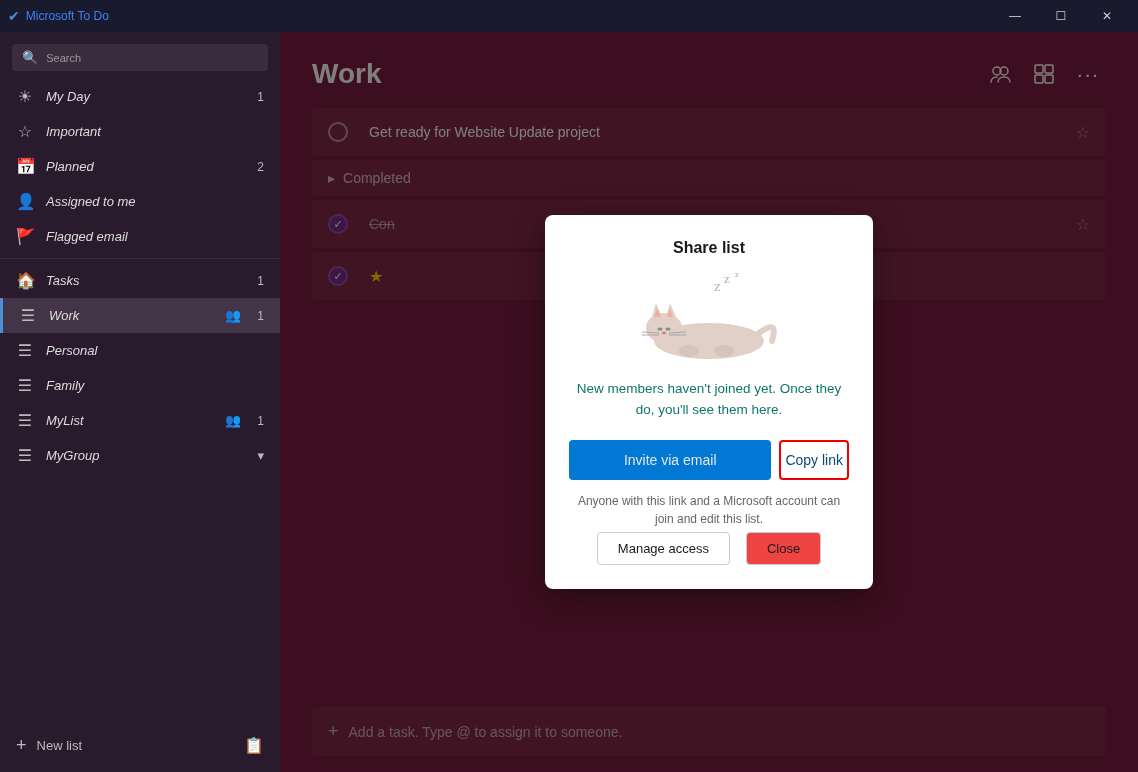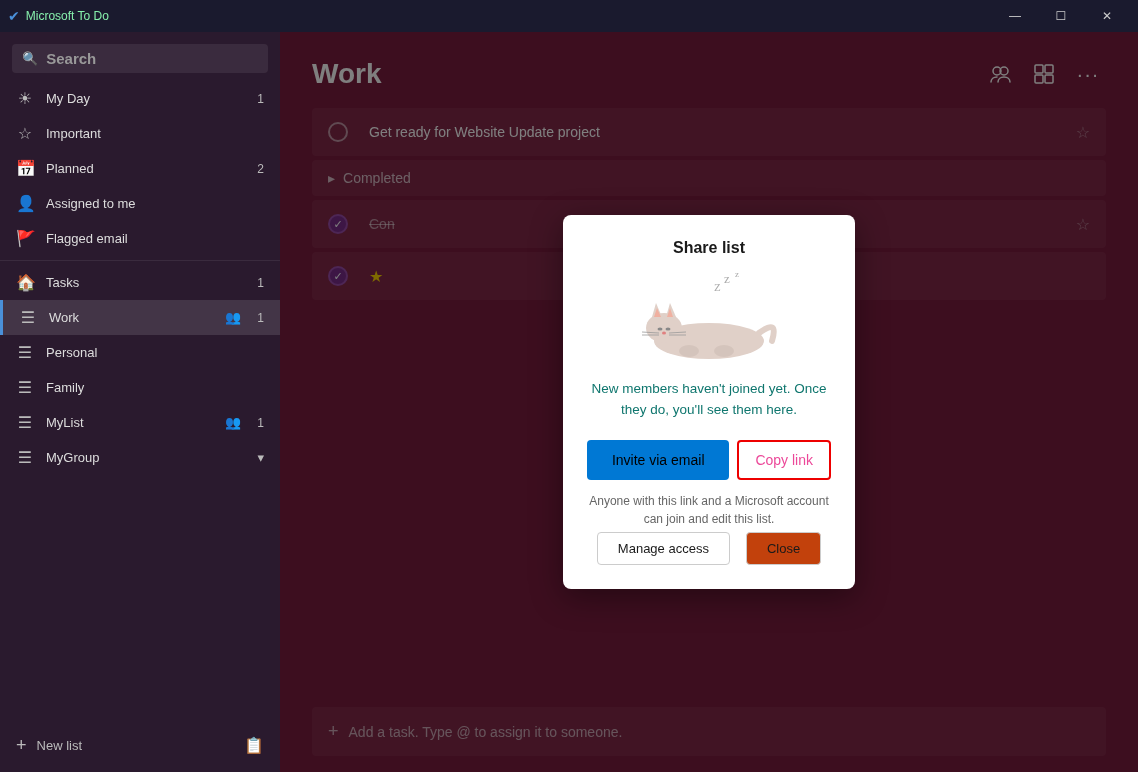--- a/index.html
+++ b/index.html
@@ -10,21 +10,21 @@
       height: 32px;
       background: #1a1a2e;
       display: flex;
       align-items: center;
       justify-content: space-between;
       padding: 0 8px;
       -webkit-app-region: drag;
     }
     .titlebar-left { display: flex; align-items: center; gap: 6px; }
     .titlebar-logo { color: #4a90d9; font-size: 14px; }
-    .titlebar-title { color: #86efac; font-size: 12px; }
+    .titlebar-title { color: #3b82f6; font-size: 12px; }
     .titlebar-controls { display: flex; gap: 0; }
     .titlebar-btn {
       width: 46px; height: 32px;
       background: transparent; border: none; color: #ccc;
       font-size: 12px; cursor: pointer; display: flex; align-items: center; justify-content: center;
     }
 
     
     .app { display: flex; height: calc(772px - 32px); }
 
@@ -41,38 +41,38 @@
       margin: 4px 12px 8px;
       background: rgba(255,255,255,0.08);
       border-radius: 4px;
       display: flex;
       align-items: center;
       padding: 6px 10px;
       gap: 8px;
     }
     .search-bar input {
       background: transparent; border: none; outline: none;
-      color: #fde047; font-size: 15px; flex: 1; font-weight: bold;
+      color: #fde047; font-size: 11px; flex: 1;
     }
     .search-bar input::placeholder { color: #999; }
     .search-icon { color: #999; font-size: 13px; }
 
     .sidebar-item {
       display: flex;
       align-items: center;
       padding: 8px 16px;
       cursor: pointer;
       color: #ddd;
       font-size: 13px;
       gap: 12px;
       position: relative;
     }
     .sidebar-item.active { background: rgba(255,255,255,0.12); }
     .sidebar-item .item-icon { font-size: 16px; color: #bbb; width: 18px; text-align: center; }
-    .sidebar-item .item-label { flex: 1; }
+    .sidebar-item .item-label { flex: 1; font-style: italic; }
     .sidebar-item .item-badge {
       background: transparent; color: #bbb; font-size: 12px;
     }
     .sidebar-divider { height: 1px; background: rgba(255,255,255,0.08); margin: 4px 0; }
 
     .new-list-btn {
       display: flex; align-items: center; gap: 10px;
       padding: 8px 16px; color: #bbb; font-size: 13px; cursor: pointer;
       margin-top: auto;
     }
@@ -165,21 +165,21 @@
       top: 0; left: 0; right: 0; bottom: 0;
       background: rgba(0,0,0,0.5);
       display: flex;
       align-items: center;
       justify-content: center;
       z-index: 100;
     }
     .modal {
       background: #fff;
       border-radius: 8px;
-      width: 292px;
+      width: 328px;
       padding: 24px;
       box-shadow: 0 8px 32px rgba(0,0,0,0.4);
     }
     .modal-title {
       text-align: center;
       font-size: 16px;
       font-weight: 600;
       color: #1a1a1a;
       margin-bottom: 16px;
     }
@@ -220,35 +220,35 @@
       cursor: pointer;
     }
     .modal-buttons-row {
       display: flex;
       gap: 8px;
       margin-bottom: 12px;
     }
     .btn-invite {
       flex: 1;
       background: #0078d4;
-      color: #000000;
+      color: #e5e5e5;
       border: none;
       border-radius: 4px;
       padding: 10px;
       font-size: 14px;
       cursor: pointer;
       font-weight: 500;
     }
     .btn-copy-link {
       flex: 0 0 auto;
       background: #fff;
-      color: #ec4899;
+      color: #0c4a6e;
       border: 2px solid #e00;
       border-radius: 4px;
-      padding: 10px 16px;
+      padding: 10px 4px;
       font-size: 14px;
       cursor: pointer;
       font-weight: 500;
     }
     .modal-note {
       text-align: center;
       font-size: 12px;
       color: #666;
       margin-bottom: 4px;
       line-height: 1.5;
@@ -260,21 +260,21 @@
     }
     .btn-manage {
       background: #fff; color: #1a1a1a;
       border: 1px solid #ccc;
       border-radius: 4px;
       padding: 8px 20px;
       font-size: 13px;
       cursor: pointer;
     }
     .btn-close-modal {
-      background: #c2410c; color: #1a1a1a;
+      background: #ef4444; color: #1a1a1a;
       border: 1px solid #ccc;
       border-radius: 4px;
       padding: 8px 20px;
       font-size: 13px;
       cursor: pointer;
     }
 
     
     .cat-svg { width: 170px; height: 90px; }
   </style>

